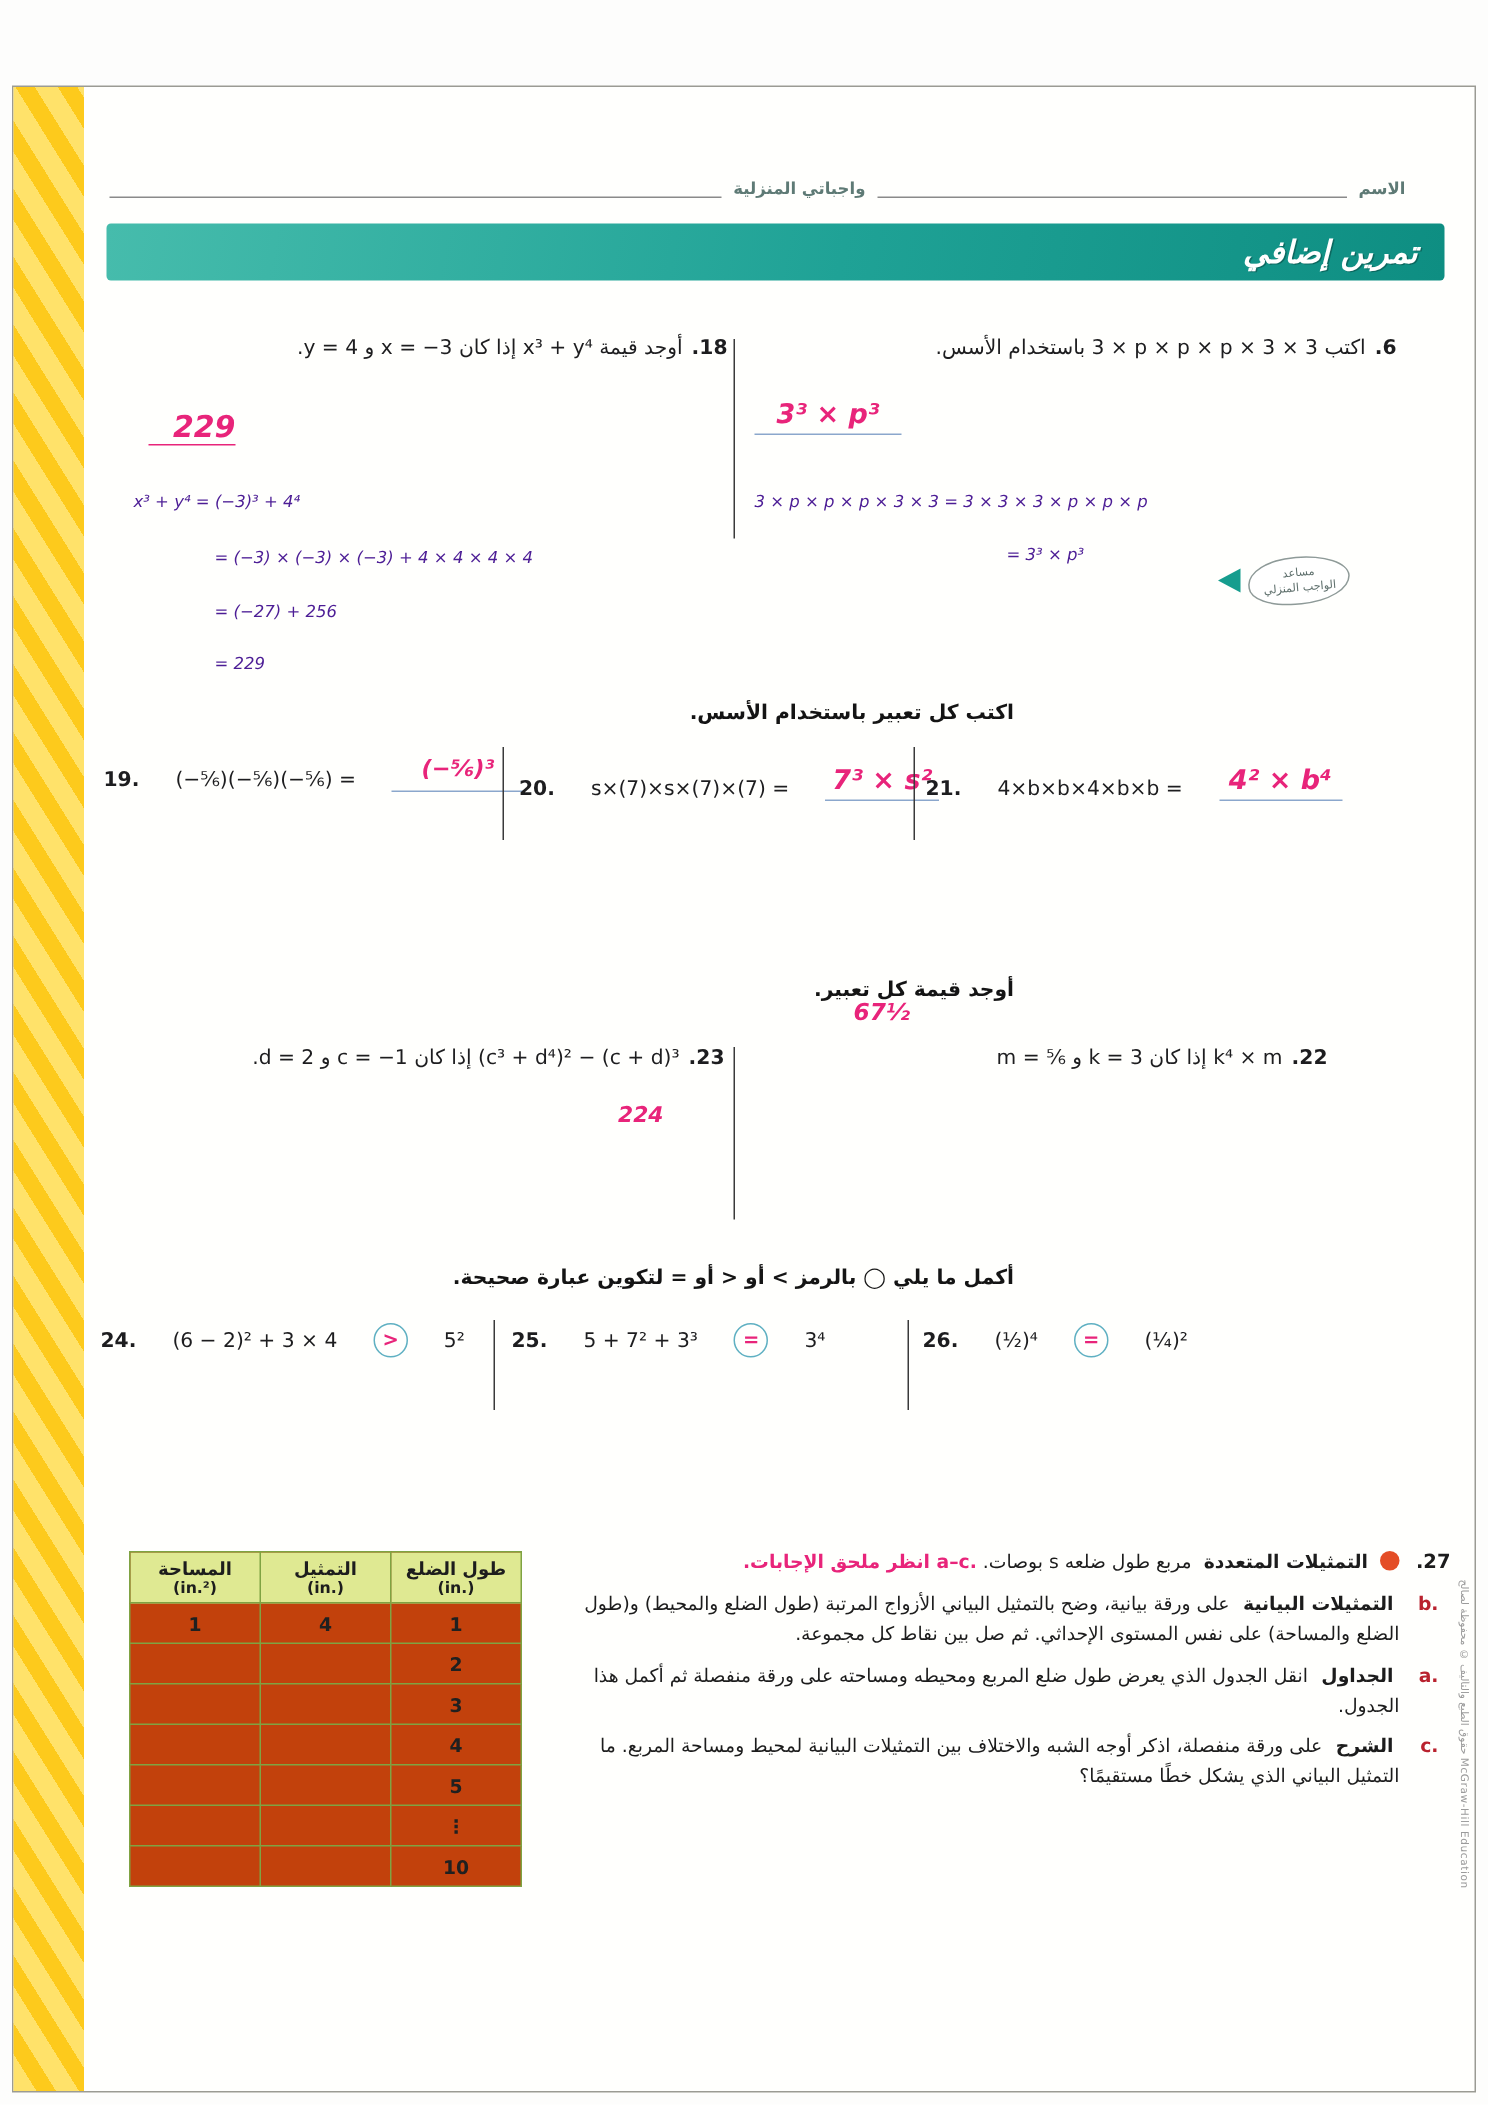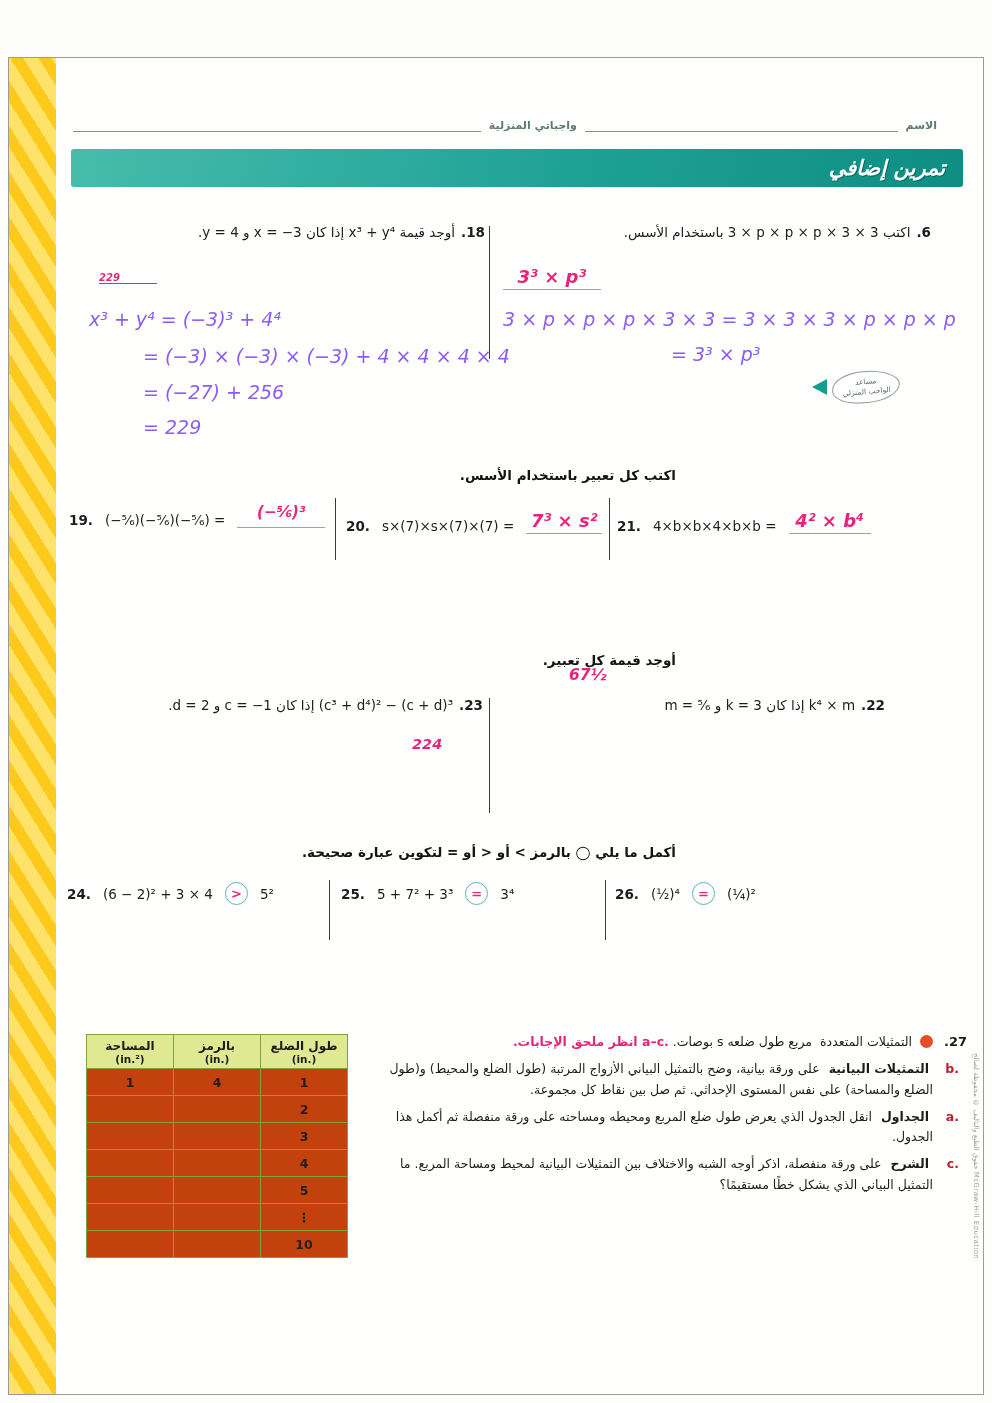--- a/index.html
+++ b/index.html
@@ -40,40 +40,40 @@
   }
   .banner-text {
     color:#ffffff; font-weight:bold; font-style:italic; font-size:21px;
     text-shadow:1px 1px 0 rgba(0,0,0,0.28);
   }
 
   .num { font-weight:bold; }
   .vdiv { position:absolute; width:1px; background:#3a3a3a; }
 
   .prob-rtl { position:absolute; direction:rtl; display:flex; gap:6px; font-size:13.5px; line-height:1.45; }
-  .prob-ltr { position:absolute; direction:ltr; display:flex; align-items:flex-end; gap:12px; font-size:13.5px; white-space:nowrap;justify-content:space-between; }
+  .prob-ltr { position:absolute; direction:ltr; display:flex; align-items:flex-end; gap:24px; font-size:13.5px; white-space:nowrap;justify-content:space-between; }
 
   .hand { color:#e8247a; font-style:italic; }
-  .workline { position:absolute; direction:ltr; font-size:19px; color:#8b5cf6; font-style:italic; white-space:nowrap; }
+  .workline { position:absolute; direction:ltr; font-size:11px; color:#4c1d95; font-style:italic; white-space:nowrap;margin-top:20px; }
 
   .blank {
     display:inline-flex; justify-content:center; align-items:flex-end;
     border-bottom:1.6px solid #8ba7cc; height:26px;
   }
   .blank .ans { font-weight:bold; font-size:18px; transform:translateY(-2px); white-space:nowrap; }
 
   .p17s { top:165px; right:52px; width:424px; }
   .p17a { position:absolute; left:494px; top:206px; width:98px; }
   .p17w1 { left:494px; top:250px; }
   .p17w2 { left:662px; top:285px; }
 
   .p18s { top:165px; left:58px; width:418px; }
   .p18a {
-    position:absolute; left:90px; top:214px; width:58px; text-align:left;
-    border-bottom:1.6px solid #e8247a; font-size:10px; font-weight:bold;
+    position:absolute; left:90px; top:214px; width:58px; text-align:right;
+    border-bottom:1.6px solid #e8247a; font-size:20px; font-weight:bold;
   }
   .p18w1 { left:80px;  top:250px; }
   .p18w2 { left:134px; top:287px; }
   .p18w3 { left:134px; top:323px; }
   .p18w4 { left:134px; top:358px; }
 
   .d1718 { left:480px; top:168px; height:133px; }
 
   .section-head {
     position:absolute; right:307px; direction:rtl;
@@ -106,21 +106,21 @@
     width:23px; height:23px; border:1.6px solid #5fb0c2; border-radius:50%;
     display:inline-flex; align-items:center; justify-content:center; flex:0 0 auto;
   }
   .cmp-circle .sym { color:#e8247a; font-weight:bold; font-size:13px; }
 
   
   .p27 { position:absolute; right:16px; top:973px; width:596px; direction:rtl; font-size:12.5px; line-height:1.62; color:#1c1c1c; }
   .p27-head { padding-right:30px; }
   .p27-head .num { display:inline-block; width:30px; margin-right:-30px; font-size:13px; }
   .std-dot { display:inline-block; width:13px; height:13px; border-radius:50%; background:#e44d26; vertical-align:-2px; margin-left:4px; }
-  .p27-title { font-weight:normal; margin-left:4px; }
+  .p27-title { font-weight:bold; margin-left:4px; }
   .p27-note { color:#e8247a; font-weight:bold; }
   .sub { margin-top:7px; margin-right:8px; padding-right:26px; }
   .sub .letter { color:#b9222e; font-weight:bold; display:inline-block; width:26px; margin-right:-26px; }
   .sub .sublabel { font-weight:bold; margin-left:5px; }
 
   
   .sqtable {
     position:absolute; left:77px; top:976px;
     border-collapse:collapse; direction:ltr; background:#c2410c;
   }
@@ -294,21 +294,21 @@
     </div>
 
     <table class="sqtable">
       <thead>
         <tr>
           <th>
             <div class="th-t">المساحة</div>
             <div class="th-u">(in.²)</div>
           </th>
           <th>
-            <div class="th-t">بالرمز</div>
+            <div class="th-t">التمثيل</div>
             <div class="th-u">(in.)</div>
           </th>
           <th>
             <div class="th-t">طول الضلع</div>
             <div class="th-u">(in.)</div>
           </th>
         </tr>
       </thead>
       <tbody>
         <tr>

